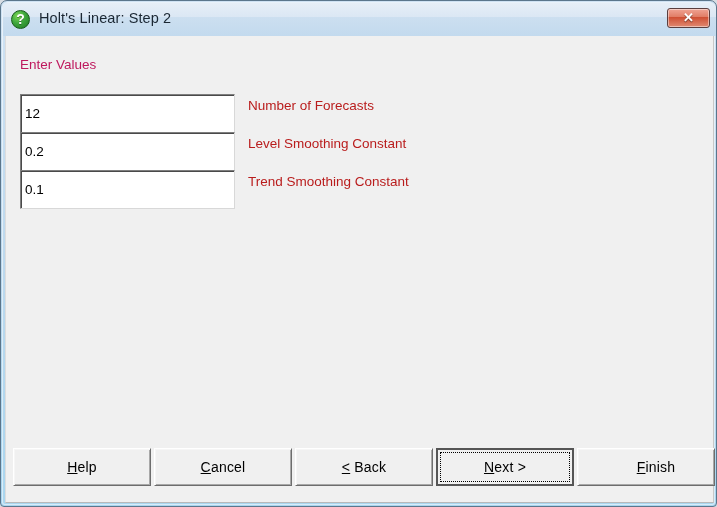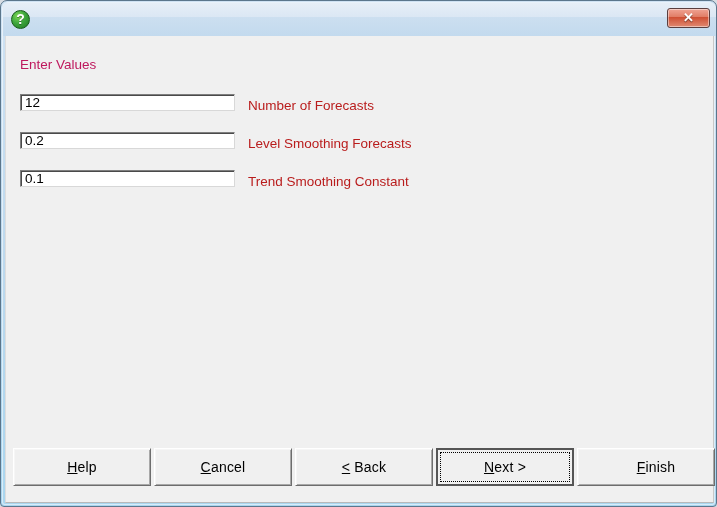--- a/index.html
+++ b/index.html
@@ -135,21 +135,21 @@
   
   .field-row {
     position: absolute;
     left: 14px;
     height: 26px;
   }
   .field-input {
     position: absolute;
     left: 0; top: 0;
     width: 215px;
-    height: 17px;
+    height: 39px;
     box-sizing: border-box;
     background: #ffffff;
     border: 1px solid;
     border-color: #7e7e7e #d8d8d8 #d8d8d8 #7e7e7e;
     box-shadow: inset 1px 1px 0 #4a4a4a, inset -1px -1px 0 #ffffff;
     font-family: "Liberation Sans", sans-serif;
     font-size: 13.5px;
     color: #000000;
     padding: 0 0 0 4px;
     line-height: 24px;
@@ -215,37 +215,38 @@
 </style>
 </head>
 <body>
 
 <div class="window">
 
   <div class="glass-inner"></div>
 
   <div class="titlebar">
     <div class="title-icon">?</div>
+    <div class="title-text">Holt's Linear: Step 2</div>
     <div class="close-btn">
       <div class="close-glyph">✕</div>
     </div>
   </div>
 
   <div class="client">
 
     <div class="section-label">Enter Values</div>
 
     <div class="field-row" style="top:58px;">
       <input class="field-input" type="text" value="12" style="">
       <div class="field-caption">Number of Forecasts</div>
     </div>
 
     <div class="field-row" style="top:96px;">
       <input class="field-input" type="text" value="0.2" style="">
-      <div class="field-caption">Level Smoothing Forecasts</div>
+      <div class="field-caption">Level Smoothing Constant</div>
     </div>
 
     <div class="field-row" style="top:134px;">
       <input class="field-input" type="text" value="0.1" style="">
       <div class="field-caption">Trend Smoothing Constant</div>
     </div>
 
     <div class="button-row">
 
       <div class="wbtn" style="left:7px;">

